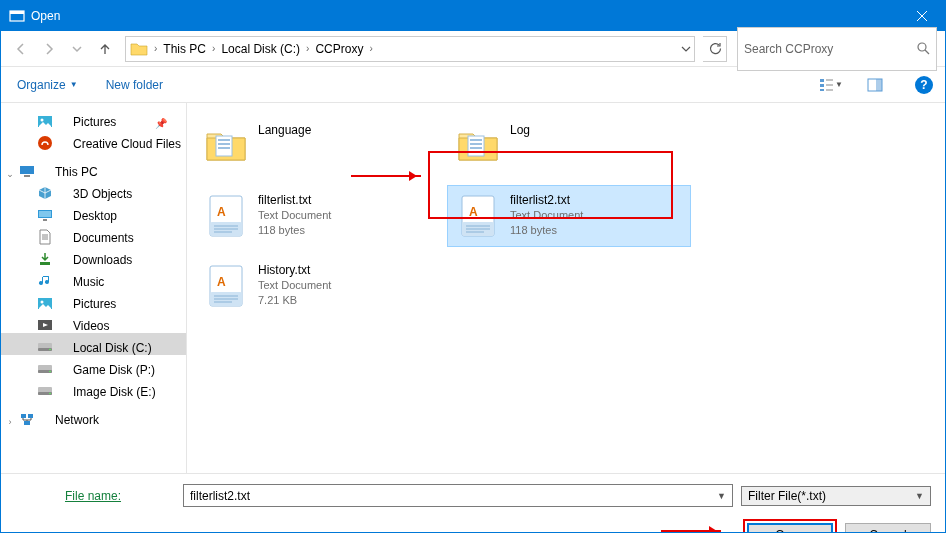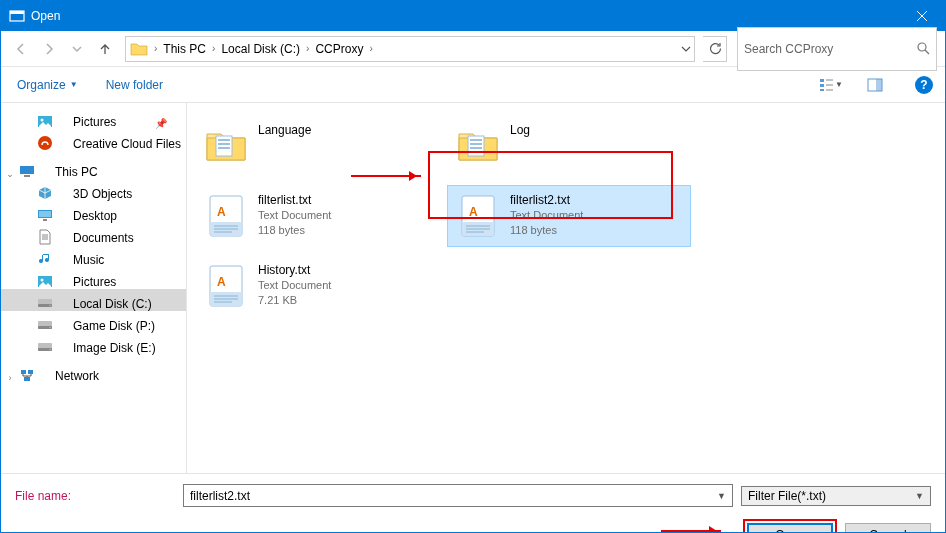--- a/index.html
+++ b/index.html
@@ -46,21 +46,21 @@
   .file-ico { width:48px; height:48px; flex-shrink:0; display:flex; align-items:center; justify-content:center;}
   .file-meta { display:flex; flex-direction:column; line-height:1.35; }
   .file-name { color:#000; }
   .file-sub { color:#6d6d6d; font-size:11px;}
   .annot-box { position:absolute; border:2px solid #e60000; pointer-events:none;}
   .annot-arrow { position:absolute; height:2px; background:#e60000; pointer-events:none;}
   .annot-arrow::after { content:""; position:absolute; right:-1px; top:-4px; border:5px solid transparent; border-left:8px solid #e60000;}
   
   .footer { border-top:1px solid #e5e5e5; padding:10px 14px 12px 14px;}
   .fn-row { display:flex; align-items:center; gap:8px; margin-bottom:12px;}
-  .fn-label { width:160px; text-align:left; padding-right:4px; color:#be185d;}
+  .fn-label { width:160px; text-align:center; padding-right:4px; color:#15803d;text-decoration:underline;}
   .fn-input { flex:1; height:23px; border:1px solid #7a7a7a; padding:0 6px; display:flex; align-items:center; background:#fff;}
   .fn-input .drop { margin-left:auto; font-size:9px; color:#555;}
   .filter-sel { width:190px; height:20px; border:1px solid #7a7a7a; padding:0 6px; display:flex; align-items:center; background:#efefef;}
   .filter-sel .drop { margin-left:auto; font-size:9px; color:#555;}
   .btn-row { display:flex; justify-content:flex-end; gap:8px; align-items:center; position:relative;}
   .btn { width:86px; height:24px; border:1px solid #adadad; background:#e1e1e1; display:flex; align-items:center; justify-content:center;}
   .btn.primary { border:2px solid #0078d7; background:#e1e1e1;}
   
   svg { display:block; }  
 </style>
@@ -229,34 +229,52 @@
           <svg width="16" height="16">
             <path d="M3 1h7l3 3v11H3z" fill="#fff" stroke="#888"></path>
             <path d="M5 6h6M5 8h6M5 10h6" stroke="#888"></path>
           </svg>
         </span>
         <span>Documents</span>
       </div>
       <div class="tree-item indent">
         <span class="tree-ico">
           <svg width="16" height="16">
+            <path d="M8 2v7M5 6l3 3 3-3" stroke="#2e8a2e" stroke-width="1.5" fill="none"></path>
+            <rect x="3" y="11" width="10" height="3" fill="#2e8a2e"></rect>
+          </svg>
+        </span>
+        <span>Downloads</span>
+      </div>
+      <div class="tree-item indent">
+        <span class="tree-ico">
+          <svg width="16" height="16">
             <path d="M6 3v7a2 2 0 1 1-1-1.7V4l7-1v6a2 2 0 1 1-1-1.7V3z" fill="#1e90d0"></path>
           </svg>
         </span>
         <span>Music</span>
       </div>
       <div class="tree-item indent">
         <span class="tree-ico">
           <svg width="16" height="16">
             <rect x="1" y="3" width="14" height="11" fill="#38b1d8"></rect>
             <circle cx="5" cy="7" r="1.5" fill="#fff"></circle>
             <path d="M2 13l4-4 3 3 2-2 3 3v1H2z" fill="#fff"></path>
           </svg>
         </span>
         <span>Pictures</span>
+      </div>
+      <div class="tree-item indent">
+        <span class="tree-ico">
+          <svg width="16" height="16">
+            <rect x="1" y="3" width="14" height="10" fill="#555"></rect>
+            <path d="M6 6l5 2-5 2z" fill="#fff"></path>
+          </svg>
+        </span>
+        <span>Videos</span>
       </div>
       <div class="tree-item indent selected">
         <span class="tree-ico">
           <svg width="16" height="16">
             <rect x="1" y="4" width="14" height="8" rx="1" fill="#bfbfbf"></rect>
             <rect x="1" y="9" width="14" height="3" rx="1" fill="#888"></rect>
             <circle cx="13" cy="10.5" r="0.8" fill="#5f5"></circle>
           </svg>
         </span>
         <span>Local Disk (C:)</span>

